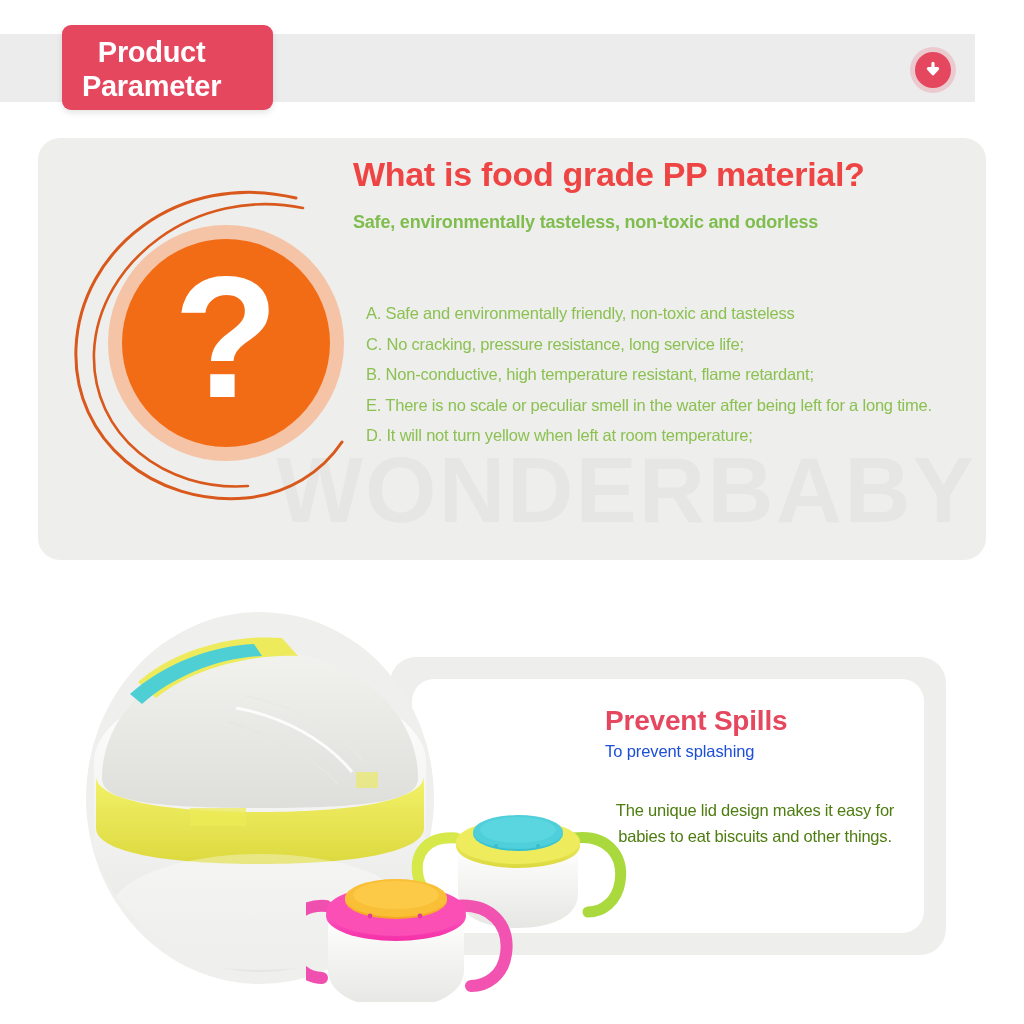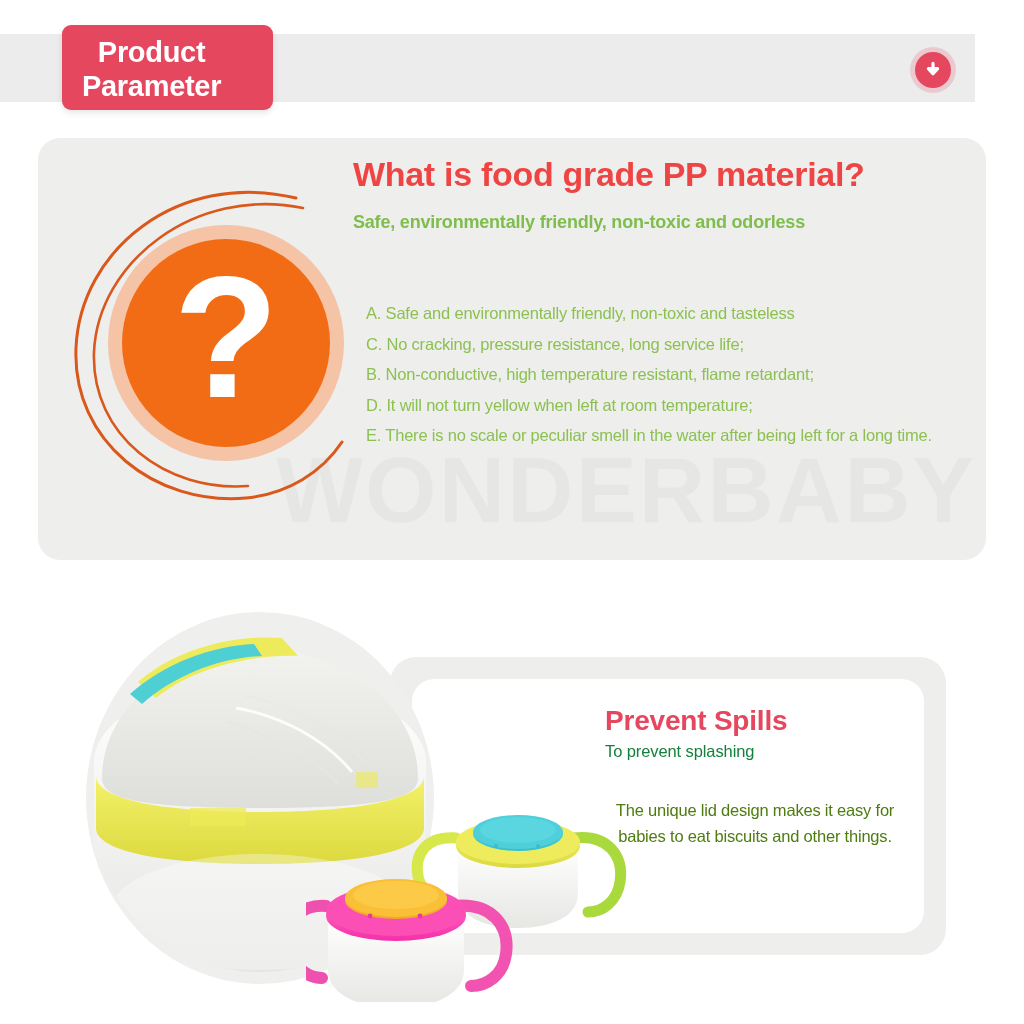--- a/index.html
+++ b/index.html
@@ -196,21 +196,21 @@
     font-size: 28px;
     font-weight: bold;
     color: #e5475f;
     letter-spacing: -0.2px;
   }
   .p2-sub {
     position: absolute;
     left: 527px;
     top: 130px;
     font-size: 16.5px;
-    color: #15803d;
+    color: #1d4ed8;
     letter-spacing: -0.1px;
   }
   .p2-body {
     position: absolute;
     left: 527px;
     top: 185px;
     width: 300px;
     font-size: 16.5px;
     color: #4d7c0f;
     line-height: 26px;
@@ -271,28 +271,28 @@
       <span class="q-glyph">?</span>
     </div>
   </div>
 
   <div style="position:absolute;left:0;top:0;width:100%;height:100%;">
     
   </div>
 </div>
 
 <div class="p1-title">What is food grade PP material?</div>
-<div class="p1-subtitle">Safe, environmentally friendly, non-toxic and odorless</div>
+<div class="p1-subtitle">Safe, environmentally tasteless, non-toxic and odorless</div>
 
 <div class="p1-list">
   <div class="p1-list-item">A. Safe and environmentally friendly, non-toxic and tasteless</div>
   <div class="p1-list-item">C. No cracking, pressure resistance, long service life;</div>
   <div class="p1-list-item">B. Non-conductive, high temperature resistant, flame retardant;</div>
+  <div class="p1-list-item">E. There is no scale or peculiar smell in the water after being left for a long time.</div>
   <div class="p1-list-item">D. It will not turn yellow when left at room temperature;</div>
-  <div class="p1-list-item">E. There is no scale or peculiar smell in the water after being left for a long time.</div>
 </div>
 
 <div class="panel-two">
 
   <div class="p2-gray"></div>
   <div class="p2-white"></div>
 
   <div class="closeup">
     <svg width="348" height="372" viewBox="0 0 348 372" aria-hidden="true">
       <defs>

